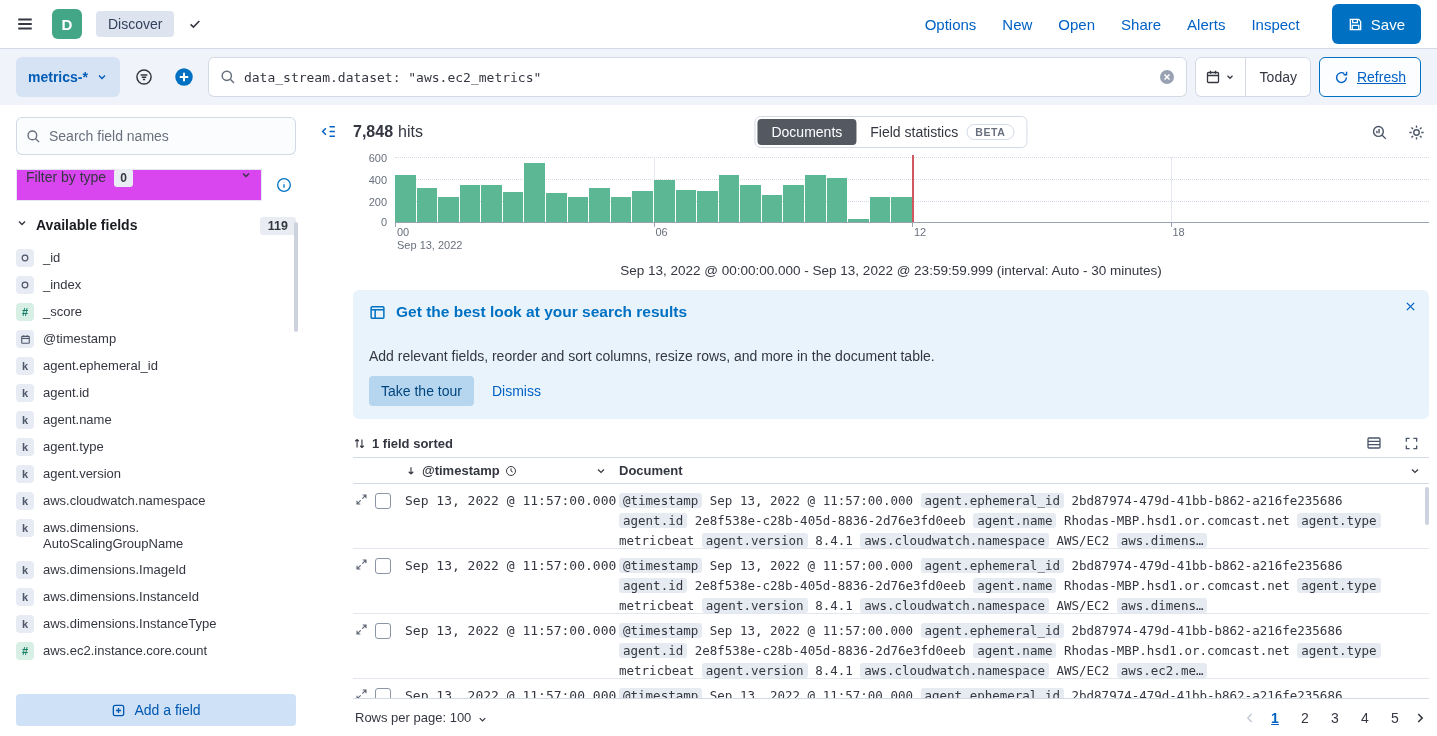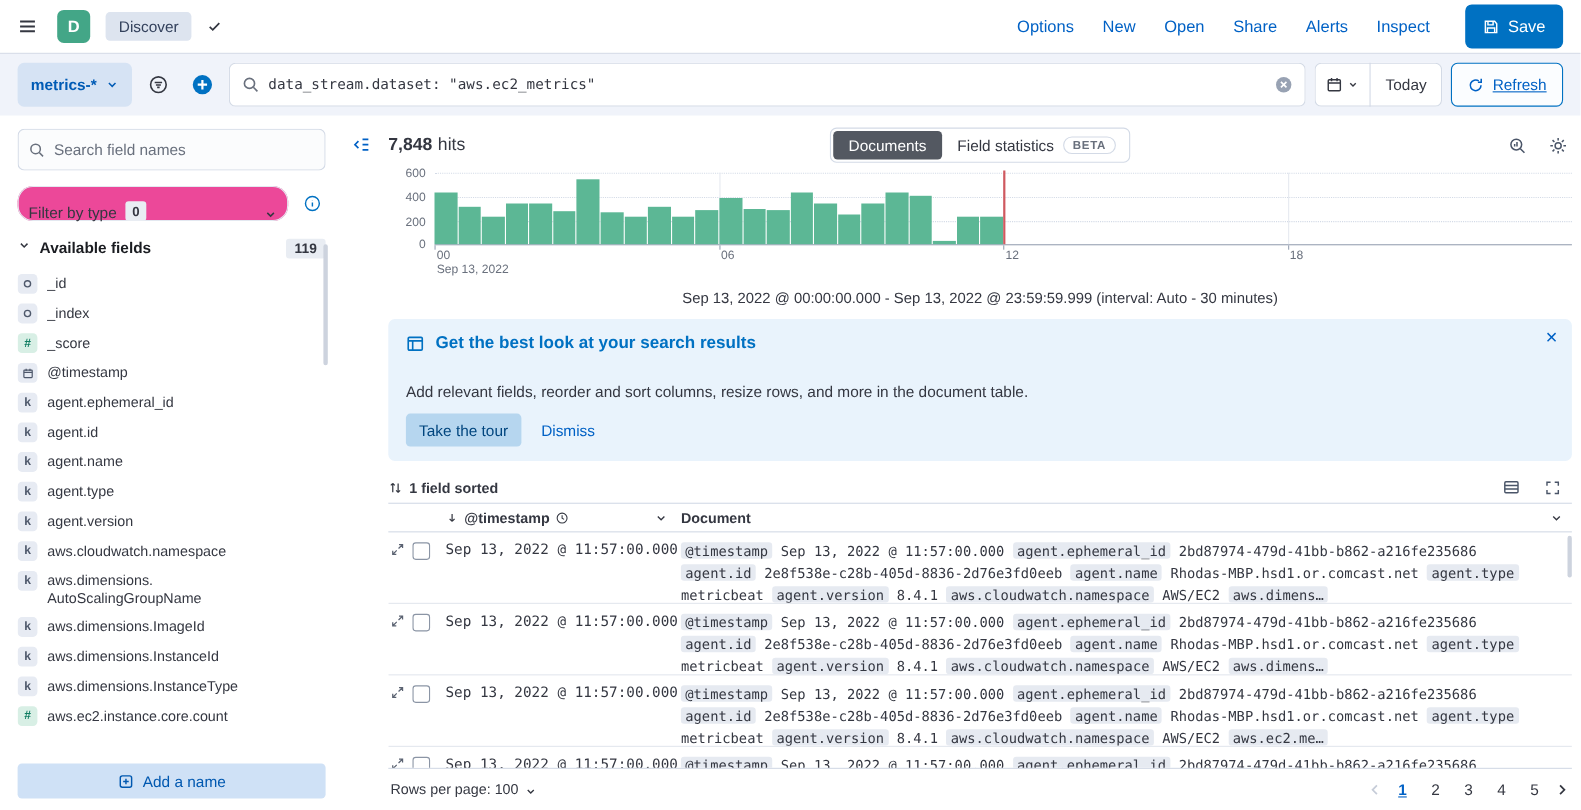--- a/index.html
+++ b/index.html
@@ -36,21 +36,21 @@
   .content{display:flex;height:631px}
   .sidebar{width:312px;padding:12px 16px 10px;display:flex;flex-direction:column;position:relative}
   .gutter{width:33px;padding-top:14px;display:flex;justify-content:center;align-items:flex-start}
   .main{flex:1;min-width:0;display:flex;flex-direction:column;padding:12px 8px 0 8px}
 
   
   .sb-search{height:38px;background:#fbfcfd;border-radius:6px;box-shadow:inset 0 0 0 1px #d3dae6;display:flex;align-items:center;gap:8px;padding:0 10px}
   .sb-search input{flex:1;border:none;outline:none;background:transparent;font-size:14px;color:#343741}
   .sb-search input::placeholder{color:#69707d}
   .filter-row{display:flex;align-items:center;gap:10px;margin-top:14px}
-  .filter-select{flex:1;height:32px;background:#ec4899;border-radius:14px;box-shadow:inset 0 0 0 1px #e3e8f0;border:none;display:flex;align-items:flex-end;gap:8px;padding:0 10px;font-size:14px;color:#343741}
+  .filter-select{flex:1;height:32px;background:#d946ef;border-radius:0;box-shadow:inset 0 0 0 1px #e3e8f0;border:none;display:flex;align-items:flex-start;gap:8px;padding:0 10px;font-size:14px;color:#343741}
   .filter-count{background:#e9edf3;border-radius:3px;padding:0 6px;font-size:12px;font-weight:700;line-height:18px}
   .filter-select .sp{flex:1}
   .avail-row{display:flex;align-items:flex-start;gap:8px;margin-top:16px;cursor:pointer}
   .avail-label{font-weight:700;font-size:14px;color:#1a1c21;flex:1}
   .count-pill{background:#e9edf3;border-radius:3px;padding:2px 8px;font-size:12.5px;font-weight:600;color:#343741}
   .field-list{list-style:none;margin-top:10px;flex:1;overflow:hidden}
   .field-item{display:flex;align-items:flex-start;gap:9px;padding:5px 0;font-size:13px;cursor:pointer}
   .token{width:18px;height:18px;border-radius:4px;display:flex;align-items:center;justify-content:center;font-size:11px;font-weight:700;margin-top:-1px}
   .token.keyword,.token.meta,.token.date{background:#e7ebf3;color:#4e586b}
   .token.number{background:#d8efe5;color:#0f7d62}
@@ -350,21 +350,21 @@
         </li>
       </ul>
     <div class="sb-scrollbar"></div>
     <button class="add-field-btn">
       <span>
           <svg width="15" height="15" viewBox="0 0 16 16" fill="none" stroke="currentColor" stroke-width="1.4">
             <rect x="2.5" y="2.5" width="11" height="11" rx="2"></rect>
             <path d="M8 5.3v5.4M5.3 8h5.4"></path>
           </svg>
         </span>
-      <span>Add a name</span>
+      <span>Add a field</span>
     </button>
   </aside>
 
   <div class="gutter">
     <button class="icon-btn" style="color:#0061c5">
       <span>
           <svg width="17" height="17" viewBox="0 0 16 16" fill="none" stroke="currentColor" stroke-width="1.4">
             <path d="M9 3.5h5M9 8h5M9 12.5h5"></path>
             <path d="M5.5 5L2.5 8l3 3"></path>
           </svg>

